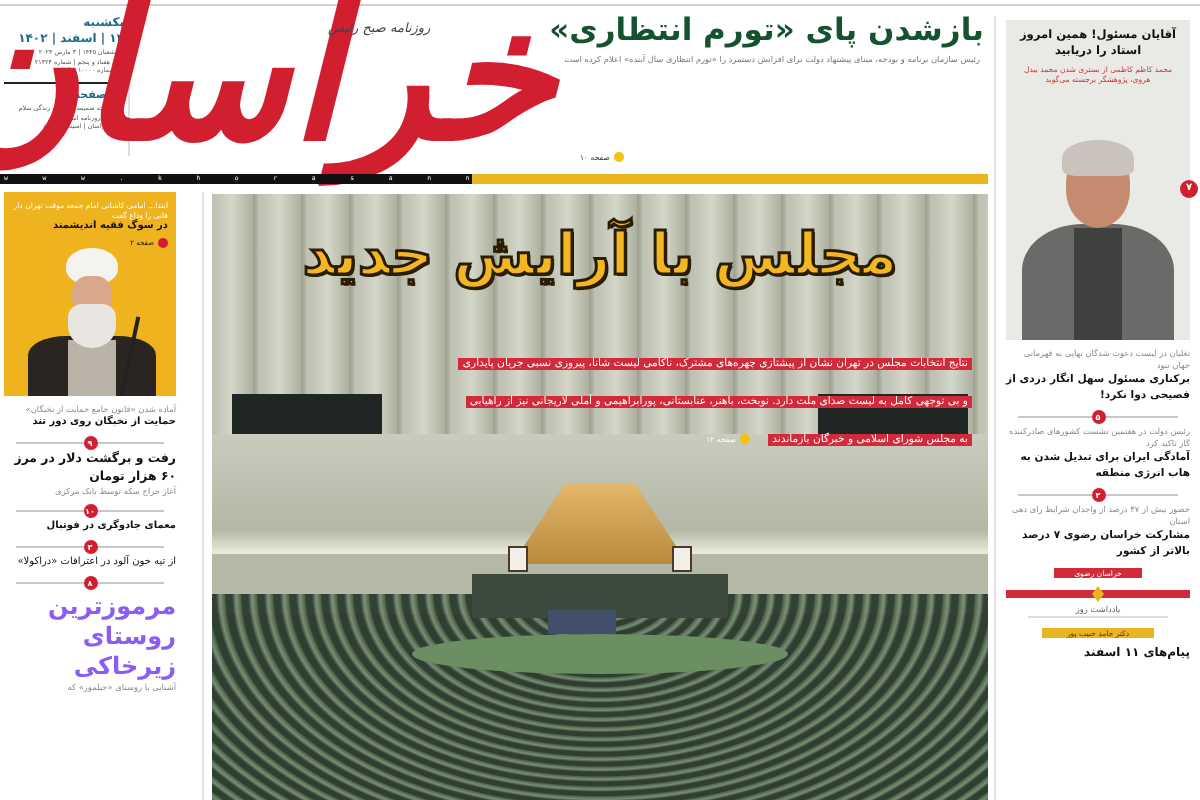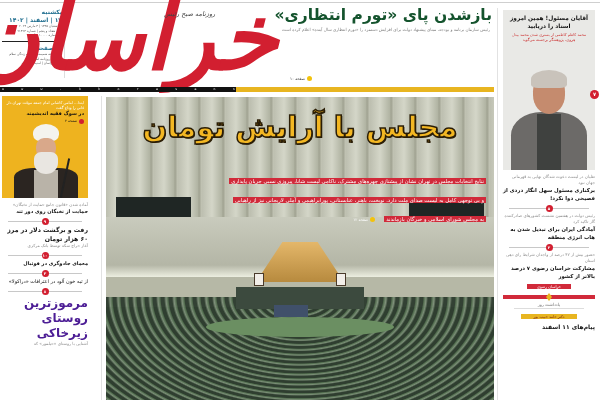--- a/index.html
+++ b/index.html
@@ -50,21 +50,21 @@
     .cleric .face { position: absolute; left: 22px; top: 14px; width: 20px; height: 22px; background: #d9a88a; border-radius: 40% 40% 50% 50%; }
     .cleric .beard { position: absolute; left: 20px; top: 28px; width: 24px; height: 22px; background: #e9e6e1; border-radius: 30% 30% 50% 50%; }
     .cleric .robe { position: absolute; left: 0; top: 44px; width: 64px; height: 32px; background: #2b2521; border-radius: 30% 30% 0 0; }
     .cleric .robe-inner { position: absolute; left: 20px; top: 46px; width: 24px; height: 30px; background: #b9b3a8; }
     .cleric .mic { position: absolute; left: 50px; top: 34px; width: 2px; height: 40px; background: #222; transform: rotate(12deg); }
 
     .story { padding: 4px 0 0 0; }
     .story .kicker { font-size: 4.2px; color: #8a8a8a; line-height: 6px; }
     .story .title { font-size: 5px; font-weight: bold; color: #111; line-height: 7px; }
     .story .title-lg { font-size: 6.2px; font-weight: bold; color: #111; line-height: 8.5px; }
-    .story .title-xl { font-size: 12px; font-weight: bold; color: #4c1d95; line-height: 15px; letter-spacing: -0.4px; }
+    .story .title-xl { font-size: 12px; font-weight: bold; color: #8b5cf6; line-height: 15px; letter-spacing: -0.4px; }
     .story .subkicker { font-size: 4.2px; color: #8a8a8a; line-height: 6px; }
     .sep { position: relative; height: 8px; margin-top: 3px; }
     .sep .line { position: absolute; left: 6px; right: 6px; top: 3px; height: 1px; background: #c8c8c8; }
     .sep .num { position: absolute; left: 50%; top: 0; margin-left: -3.5px; width: 7px; height: 7px; border-radius: 50%; background: #d21f30; color: #fff; font-size: 4px; line-height: 7px; text-align: center; font-weight: bold; }
 
     
     .main-photo { position: absolute; left: 106px; top: 97px; width: 388px; height: 303px; overflow: hidden; background: #b6b8a6; }
     .ph-ceiling { position: absolute; left: 0; top: 0; width: 388px; height: 130px;
       background: repeating-linear-gradient(90deg, #bdbfb0 0px, #d4d6c8 10px, #b0b3a2 20px, #9ea08f 21px, #c6c8b9 24px); }
     .ph-wall { position: absolute; left: 0; top: 120px; width: 388px; height: 60px;
@@ -213,21 +213,21 @@
   <div class="ph-portrait-l"></div>
   <div class="ph-portrait-r"></div>
   <div class="ph-floor"></div>
   <div class="ph-seats"></div>
   <div class="ph-podium"></div>
   <div class="ph-screen"></div>
   <div class="ph-center"></div>
 
 </div>
 
-<div class="headline-main">مجلس با آرایش تومان</div>
+<div class="headline-main">مجلس با آرایش جدید</div>
 
 <div class="lead-box">
   <span class="lead-line">نتایج انتخابات مجلس در تهران نشان از پیشتازی چهره‌های مشترک، ناکامی لیست شانا، پیروزی نسبی جریان پایداری</span><br>
   <span class="lead-line">و بی توجهی کامل به لیست صدای ملت دارد. نوبخت، باهنر، عنابستانی، پورابراهیمی و آملی لاریجانی نیز از راهیابی</span><br>
   <span class="lead-line">به مجلس شورای اسلامی و خبرگان بازماندند</span>
   <span class="lead-ref"><span class="moon"></span><span>صفحه ۱۲</span></span>
 </div>
 
 <div class="right-col">
   <div class="feature-box">

